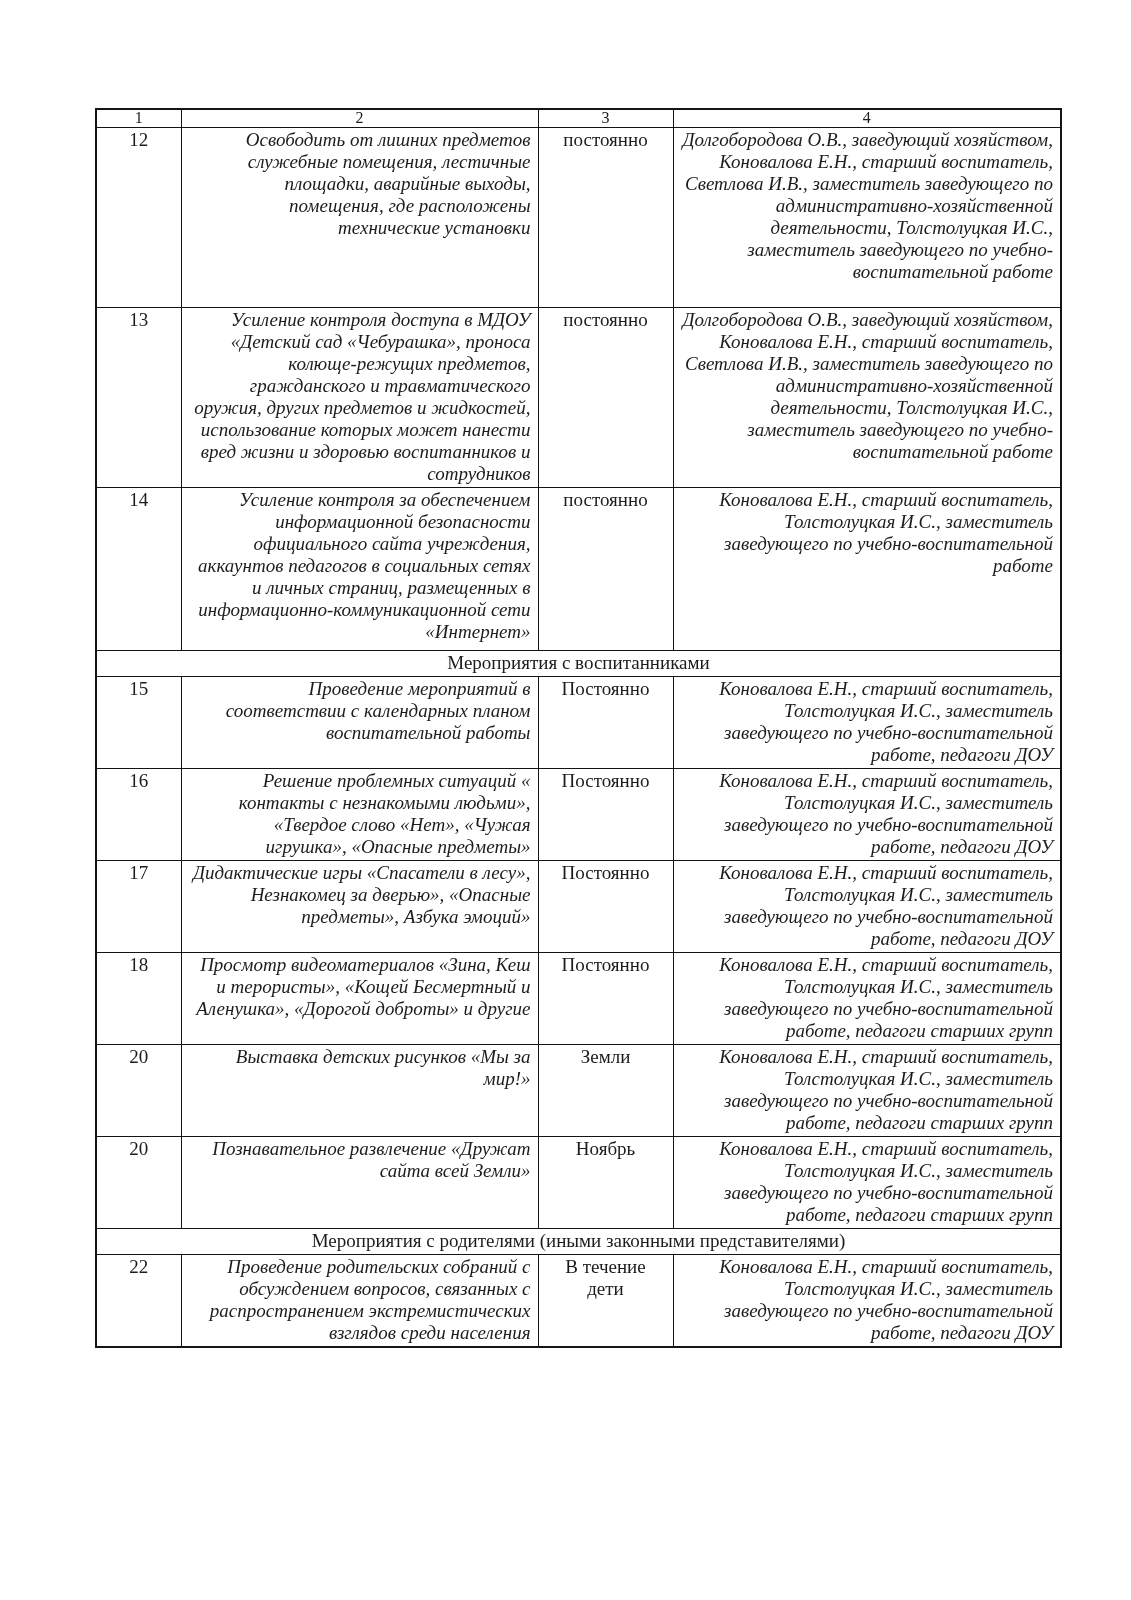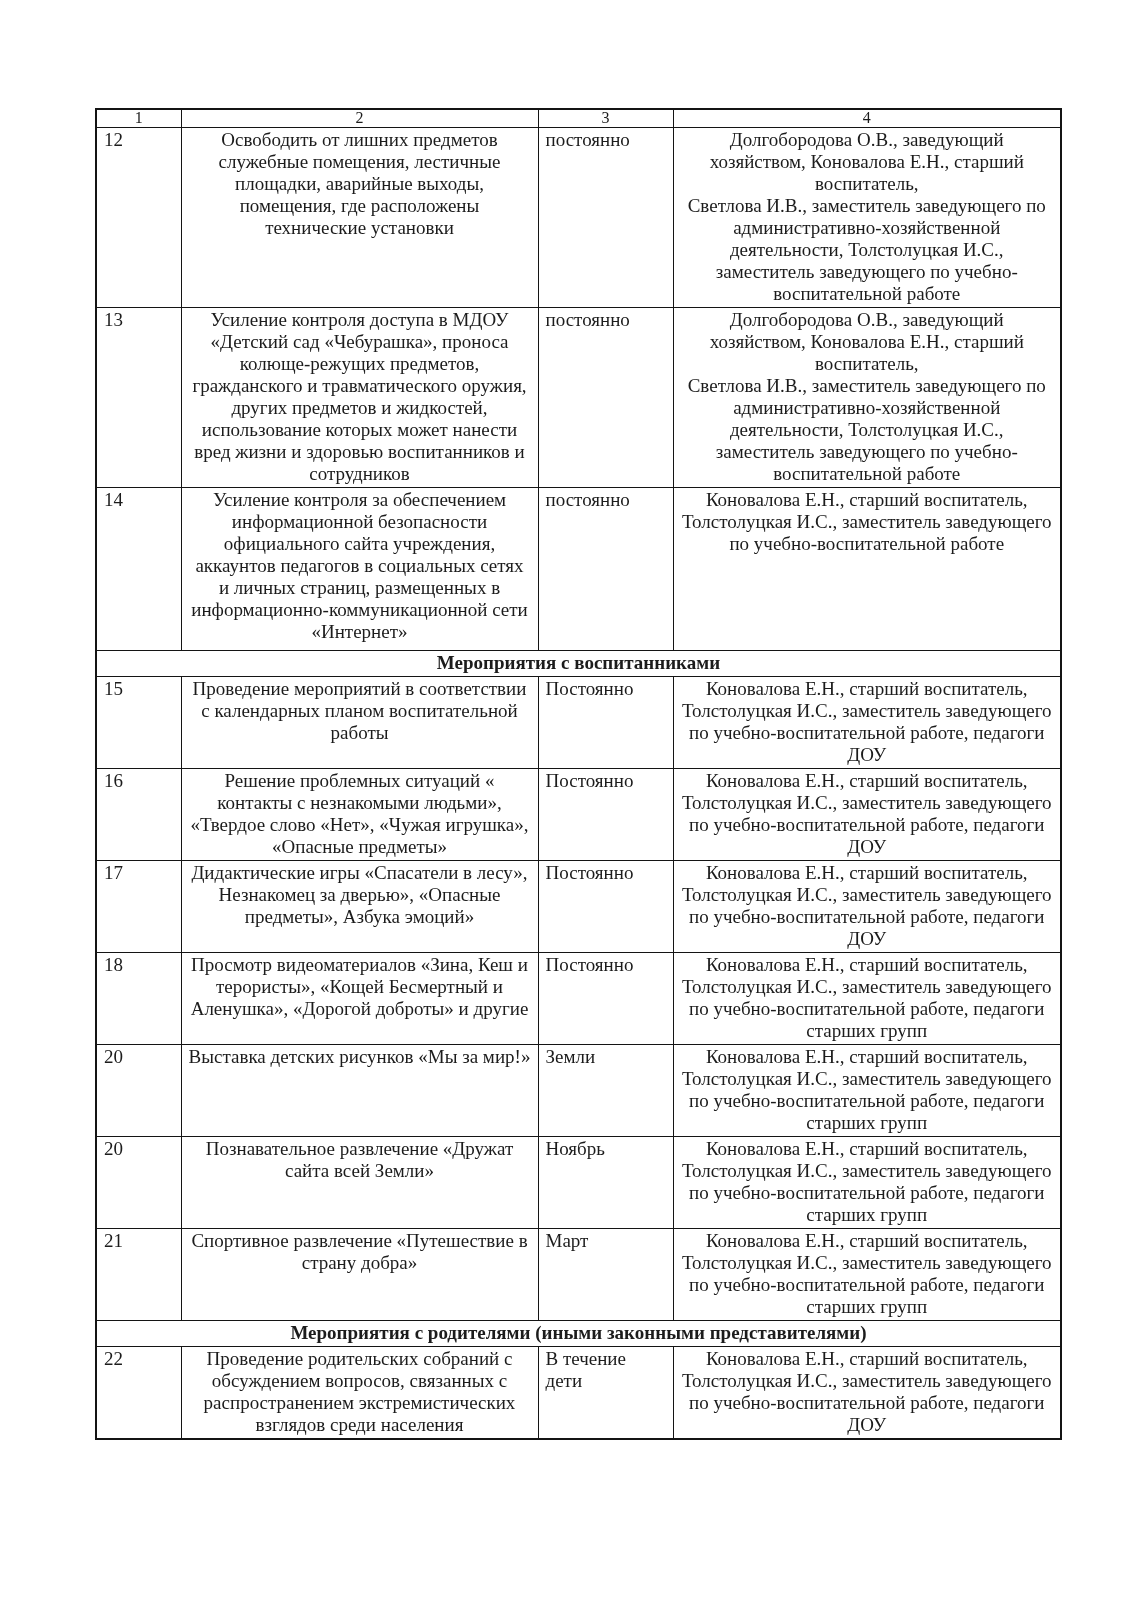--- a/index.html
+++ b/index.html
@@ -27,31 +27,31 @@
   }
   table.doc-table td {
     border: 1px solid #141414;
     vertical-align: top;
     padding: 1px 7px 2px 7px;
     font-size: 19px;
     line-height: 22px;
     white-space: pre-wrap;
     overflow: hidden;
   }
-  td.cc { padding-left: 2px; padding-right: 2px; }
-  td.tl { text-align: center; }
+  td.cc { text-align: center; padding-left: 2px; padding-right: 2px; }
+  td.tl { text-align: right; font-style: italic; }
   tr.head td {
     font-size: 16px;
     line-height: 16px;
     padding-top: 0;
     padding-bottom: 1px;
     text-align: center;
   }
   td.section {
-    font-weight: bold;
+    font-weight: normal;
     text-align: center;
     font-size: 20px;
     line-height: 23px;
     padding-top: 1px;
     padding-bottom: 1px;
   }
 </style>
 </head>
 <body>
 
@@ -133,26 +133,20 @@
         <td class="tl">Коновалова Е.Н., старший воспитатель, Толстолуцкая И.С., заместитель заведующего по учебно-воспитательной работе, педагоги старших групп</td>
       </tr>
 
       <tr style="height:90px">
         <td class="cc">20</td>
         <td class="tl">Познавательное развлечение «Дружат сайта всей Земли»</td>
         <td class="cc">Ноябрь</td>
         <td class="tl">Коновалова Е.Н., старший воспитатель, Толстолуцкая И.С., заместитель заведующего по учебно-воспитательной работе, педагоги старших групп</td>
       </tr>
 
-      <tr style="height:92px">
-        <td class="cc">21</td>
-        <td class="tl">Спортивное развлечение «Путешествие в страну добра»</td>
-        <td class="cc">Март</td>
-        <td class="tl">Коновалова Е.Н., старший воспитатель, Толстолуцкая И.С., заместитель заведующего по учебно-воспитательной работе, педагоги старших групп</td>
-      </tr>
 
       <tr style="height:25px">
         <td colspan="4" class="section">Мероприятия с родителями (иными законными представителями)</td>
       </tr>
 
       <tr style="height:92px">
         <td class="cc">22</td>
         <td class="tl">Проведение родительских собраний с обсуждением вопросов, связанных с распространением экстремистических взглядов среди населения</td>
         <td class="cc">В течение дети</td>
         <td class="tl">Коновалова Е.Н., старший воспитатель, Толстолуцкая И.С., заместитель заведующего по учебно-воспитательной работе, педагоги ДОУ</td>

